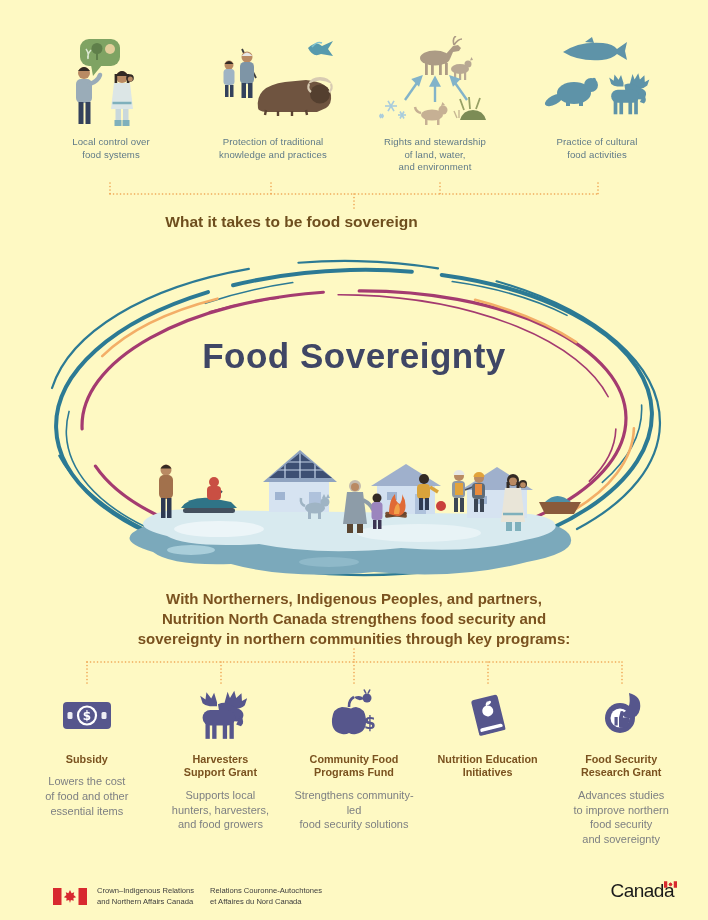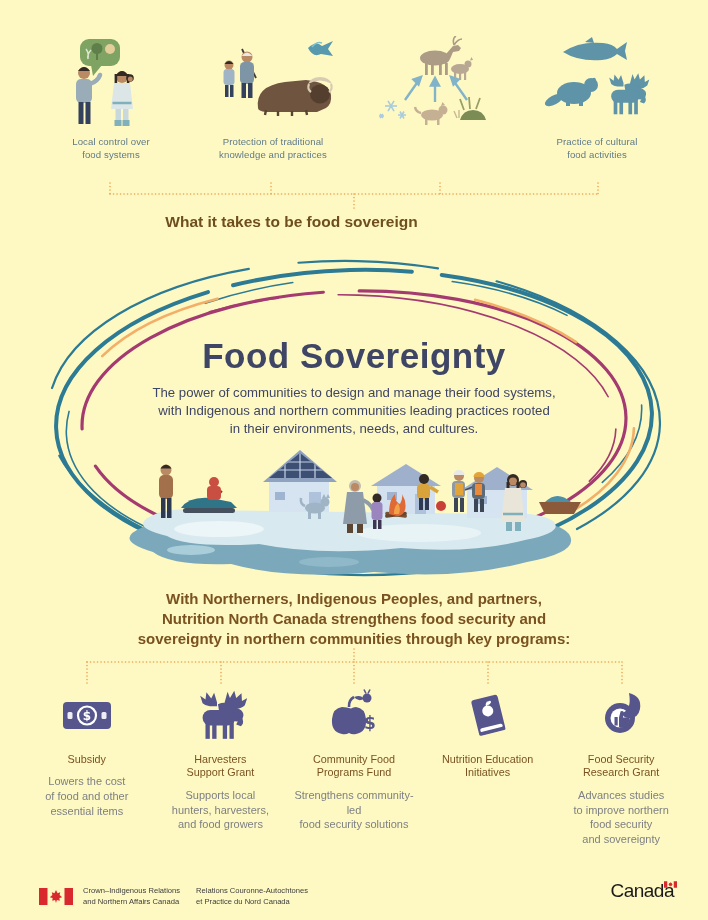--- a/index.html
+++ b/index.html
@@ -28,26 +28,26 @@
                font-size:13.2px; color:#3F4665; line-height:1.35; }
   .community { position:absolute; top:184px; left:50%; transform:translateX(-50%); }
 
   
   .statement { position:absolute; top:589px; left:0; width:708px; margin:0; text-align:center;
                font-size:15px; font-weight:bold; color:#7A521F; line-height:1.32; }
   .connector2 { top:648px; }
   .programs { position:absolute; top:686px; left:20px; width:668px; display:flex; }
   .program { flex:1; display:flex; flex-direction:column; align-items:center; text-align:center; padding:0 4px; }
   .program-icon { height:58px; display:flex; align-items:center; justify-content:center; }
-  .program-title { margin:9px 0 0; font-size:10.8px; font-weight:normal; color:#7A521F; line-height:1.25; }
+  .program-title { margin:9px 0 0; font-size:10.8px; font-weight:bold; color:#7A521F; line-height:1.25; }
   .program-desc  { margin:8px 0 0; font-size:11px; color:#7E8083; line-height:1.33; }
 
   
   .footer { position:absolute; top:884px; left:0; width:708px; height:34px; }
-  .fip { position:absolute; left:39px; top:2px; display:flex; align-items:flex-start; }
+  .fip { position:absolute; left:53px; top:2px; display:flex; align-items:flex-start; }
   .fip svg { margin-top:2px; }
   .fip-text { font-size:7.6px; color:#3C3C3C; line-height:1.4; margin-left:10px; }
   .fip-text.fr { margin-left:16px; }
   .wordmark { position:absolute; right:34px; top:-4px; font-family:Liberation Sans, sans-serif;
               font-size:19px; color:#1A1A1A; letter-spacing:-.5px; }
   .wordmark .wm-wrap { position:relative; display:inline-block; }
   .wordmark svg { position:absolute; top:1px; right:-3px; }
 </style>
 </head>
 <body>
@@ -183,20 +183,23 @@
             <rect x="50" y="83" width="2.5" height="6"></rect>
               <rect x="62" y="83" width="2.5" height="6"></rect>
           </g>
           <g>
             <path d="M85,84 q3,-10 13,-10 q10,0 13,10 z" fill="#7C8C55"></path>
             <path d="M89,74 l-4,-11 M95,73 l-1,-12 M101,73 l4,-11" stroke="#97A065" stroke-width="1.8" fill="none"></path>
             <path d="M82,82 l-3,-7 M84,82 l0,-8" stroke="#C8B894" stroke-width="1.4" fill="none"></path>
           </g>
         </svg>
       </div>
+      <div class="pillar-label" data-bind="pillars.items.2.label">Rights and stewardship
+of land, water,
+and environment</div>
     </div>
 
     <div class="pillar">
       <div class="pillar-icon">
         <svg width="120" height="92" viewBox="0 0 120 92">
           <g fill="#5E93A8">
             <path d="M26,16 q16,-11 40,-9 q10,1 14,6 l10,-7 -2,9 2,9 -10,-6 q-5,5 -15,6 q-23,2 -39,-8 z"></path>
             <path d="M48,6 l7,-5 2,6 z"></path>
           </g>
           <g fill="#5E93A8">
@@ -244,23 +247,20 @@
         <ellipse cx="354" cy="170" rx="298" ry="150" stroke="#2C7A94" stroke-width="4" stroke-dasharray="300 28 170 22 420 26 180 30" transform="rotate(-1.5 354 170)"></ellipse>
         <ellipse cx="354" cy="168" rx="306" ry="157" stroke="#2C7A94" stroke-width="2.2" stroke-dasharray="140 60 260 40 200 70 240 50" transform="rotate(1.2 354 168)"></ellipse>
         <ellipse cx="354" cy="170" rx="288" ry="143" stroke="#2C7A94" stroke-width="1.6" stroke-dasharray="90 160 120 200 150 180" transform="rotate(-3 354 170)"></ellipse>
         <ellipse cx="354" cy="172" rx="272" ry="131" stroke="#A43B70" stroke-width="3.2" stroke-dasharray="320 30 260 40 300 36" transform="rotate(-1 354 172)"></ellipse>
         <ellipse cx="354" cy="170" rx="262" ry="125" stroke="#A43B70" stroke-width="1.6" stroke-dasharray="60 300 90 340 70" transform="rotate(2 354 170)"></ellipse>
         <ellipse cx="354" cy="171" rx="280" ry="137" stroke="#F3AE67" stroke-width="2.6" stroke-dasharray="110 240 90 300 130 260" transform="rotate(1.5 354 171)"></ellipse>
       </g>
     </svg>
 
     <h1 class="hero-title" data-bind="hero.title">Food Sovereignty</h1>
-    <p class="hero-desc" data-bind="hero.description">The power of communities to design and manage their food systems,
-with Indigenous and northern communities leading practices rooted
-in their environments, needs, and cultures.</p>
 
     <svg class="community" width="470" height="152" viewBox="0 0 470 152">
       <g>
         <path d="M22,94 Q-6,106 34,118 Q52,132 112,130 Q170,146 255,138 Q340,146 408,128 Q462,118 450,100 Q438,86 398,90 L62,88 Q38,84 22,94 Z" fill="#7BA9BB"></path>
         <path d="M32,82 Q10,93 48,102 Q68,114 140,110 Q200,122 282,114 Q352,120 406,106 Q446,98 434,87 Q418,77 378,80 L82,76 Q48,73 32,82 Z" fill="#D8EAEF"></path>
         <ellipse cx="100" cy="95" rx="45" ry="8" fill="#ECF5F8"></ellipse>
         <ellipse cx="300" cy="99" rx="62" ry="9" fill="#E8F3F6"></ellipse>
         <ellipse cx="72" cy="116" rx="24" ry="5" fill="#A9CEDA"></ellipse>
         <ellipse cx="210" cy="128" rx="30" ry="5" fill="#8FB9C9"></ellipse>
       </g>
@@ -487,21 +487,21 @@
   <footer class="footer">
     <div class="fip">
       <svg width="34" height="17" viewBox="0 0 34 17">
         <rect width="8.5" height="17" fill="#D8292F"></rect>
         <rect x="25.5" width="8.5" height="17" fill="#D8292F"></rect>
         <path d="M17,2 l1.6,3.2 2.6,-1 -0.6,2.8 2.6,2.2 -2.8,0.9 0.3,2.6 -2.8,-0.7 -0.9,3 -0.9,-3 -2.8,0.7 0.3,-2.6 -2.8,-0.9 2.6,-2.2 -0.6,-2.8 2.6,1 z" fill="#D8292F"></path>
       </svg>
       <div class="fip-text" data-bind="footer.department_en">Crown–Indigenous Relations
 and Northern Affairs Canada</div>
       <div class="fip-text fr" data-bind="footer.department_fr">Relations Couronne-Autochtones
-et Practice du Nord Canada</div>
+et Affaires du Nord Canada</div>
     </div>
     <div class="wordmark">
       <span class="wm-wrap">
         <span data-bind="footer.wordmark">Canada</span>
         <svg width="13" height="7" viewBox="0 0 34 17">
           <rect width="8.5" height="17" fill="#D8292F"></rect>
           <rect x="25.5" width="8.5" height="17" fill="#D8292F"></rect>
           <path d="M17,2 l1.6,3.2 2.6,-1 -0.6,2.8 2.6,2.2 -2.8,0.9 0.3,2.6 -2.8,-0.7 -0.9,3 -0.9,-3 -2.8,0.7 0.3,-2.6 -2.8,-0.9 2.6,-2.2 -0.6,-2.8 2.6,1 z" fill="#D8292F"></path>
         </svg>
       </span>

